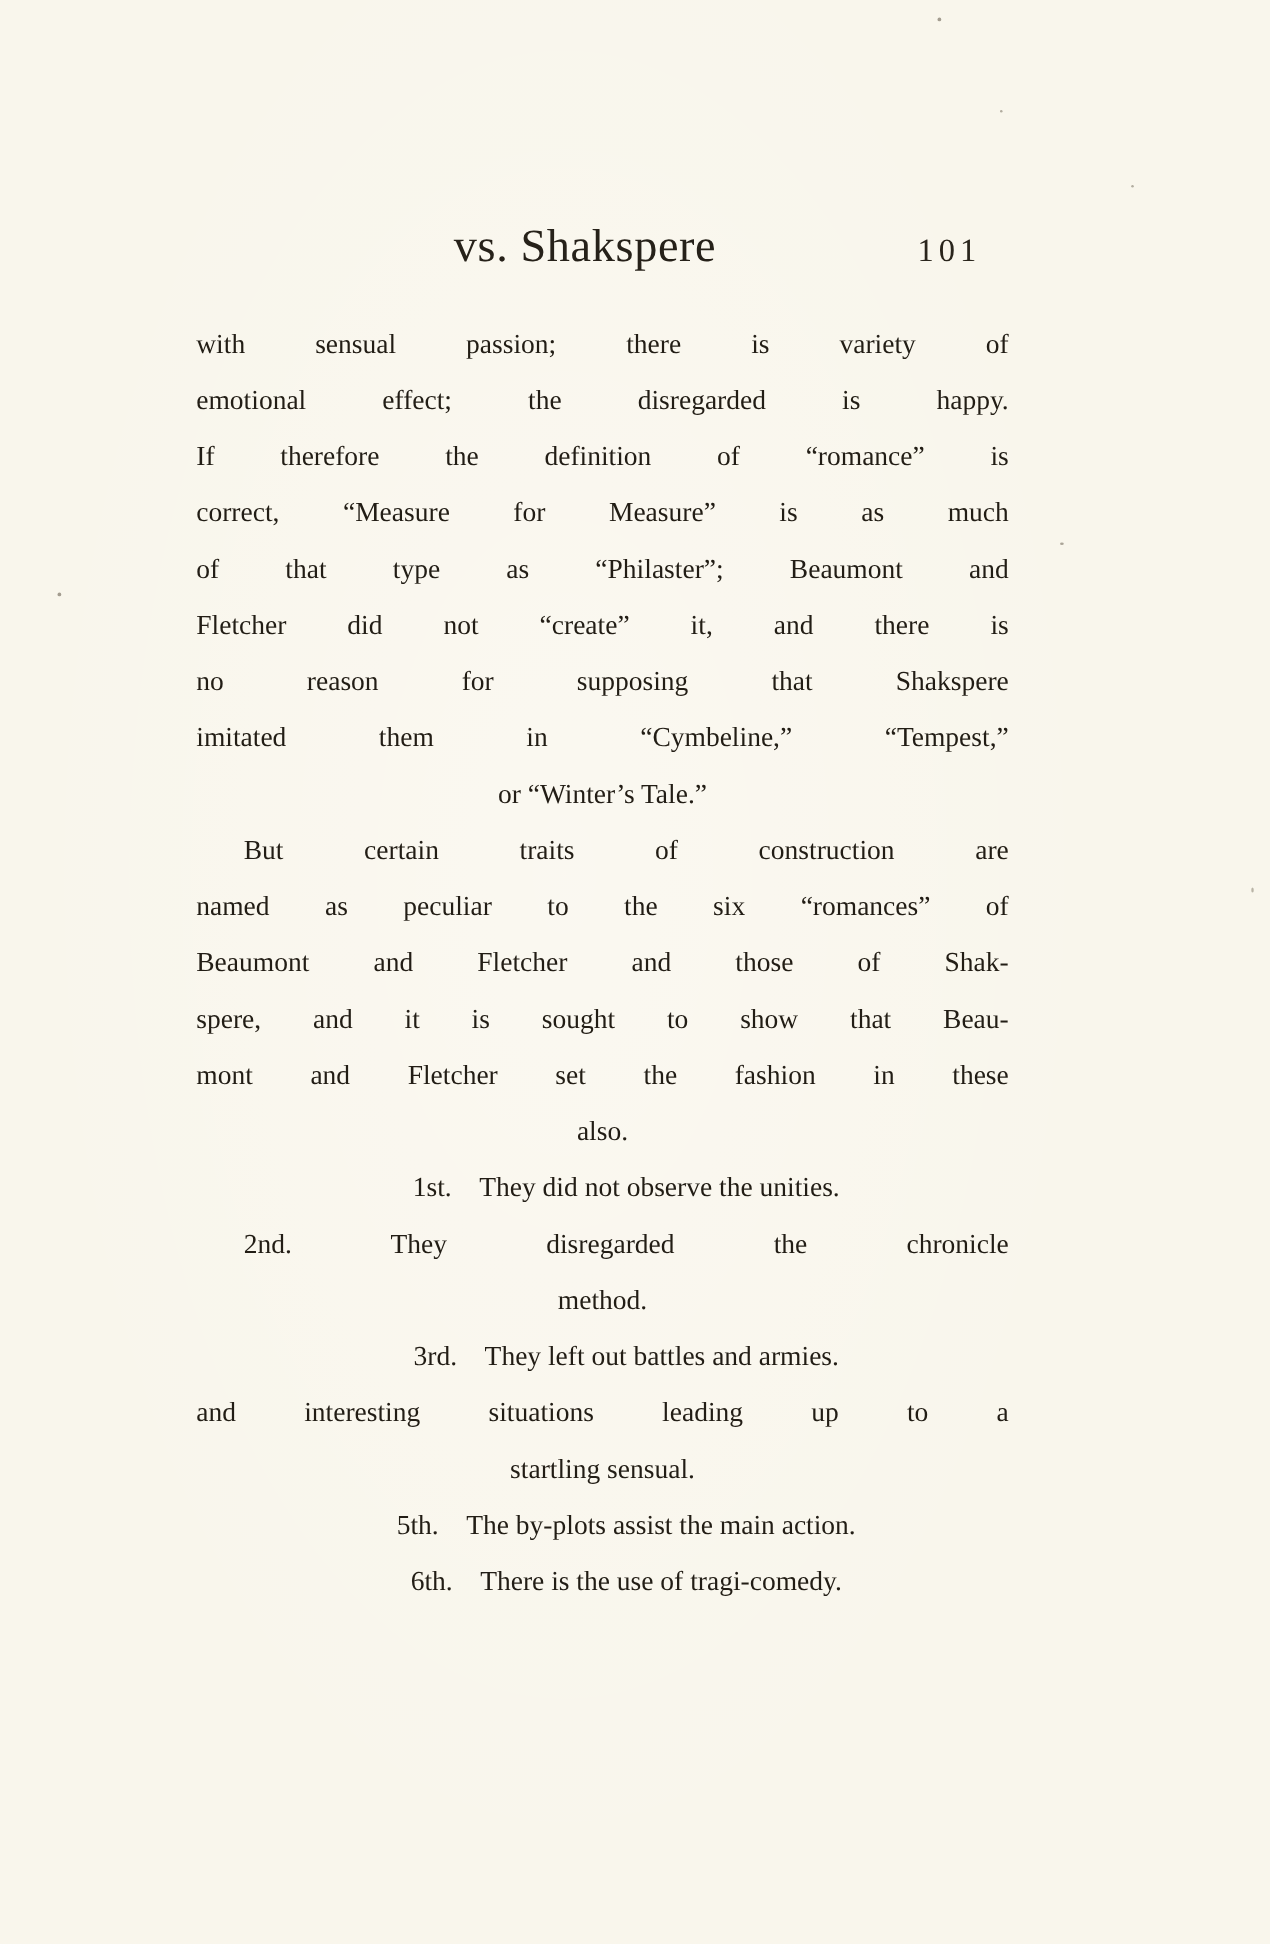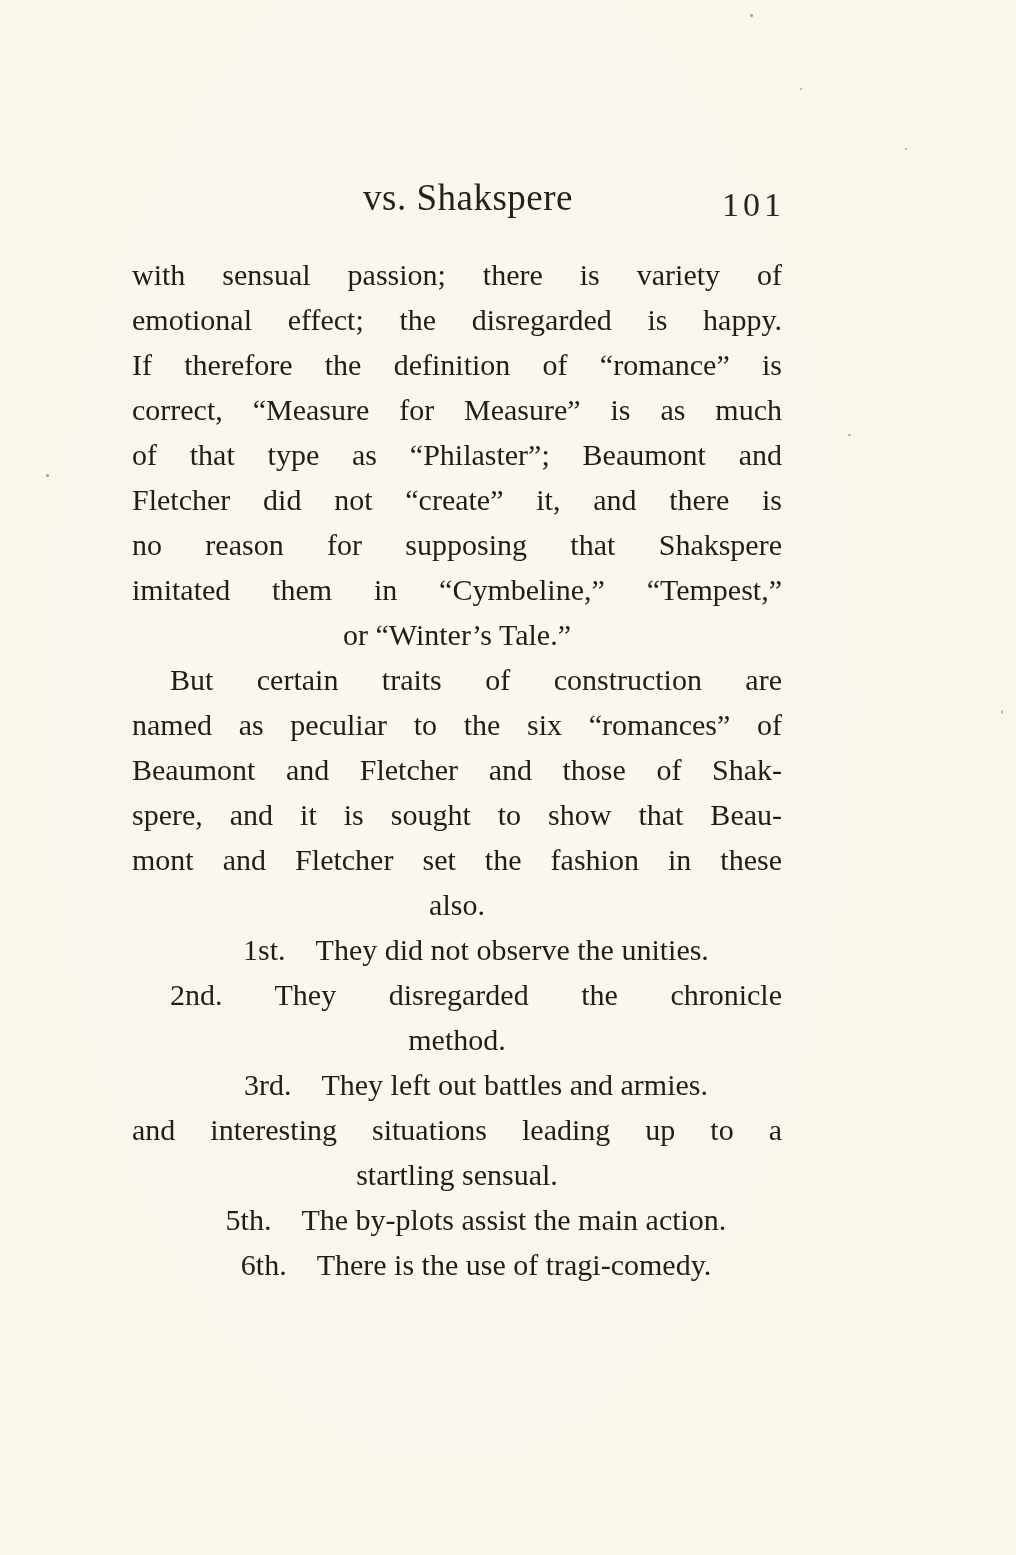--- a/index.html
+++ b/index.html
@@ -33,30 +33,30 @@
     width: 100%;
     text-align: center;
     font-size: 37px;
     letter-spacing: 0.5px;
     color: #262119;
   }
   .page-number {
     position: absolute;
     top: 10px;
     right: 8px;
-    font-size: 34px;
+    font-size: 26px;
     letter-spacing: 4px;
     color: #2a251c;
   }
   .text-block {
     position: absolute;
     top: 252px;
-    left: 132px;
+    left: 157px;
     width: 650px;
-    font-size: 30px;
+    font-size: 22px;
     line-height: 45px;
     color: #221d15;
   }
   .line {
     width: 650px;
     text-align: center;
   }
   .line.just {
     text-align: justify;
     text-align-last: justify;

